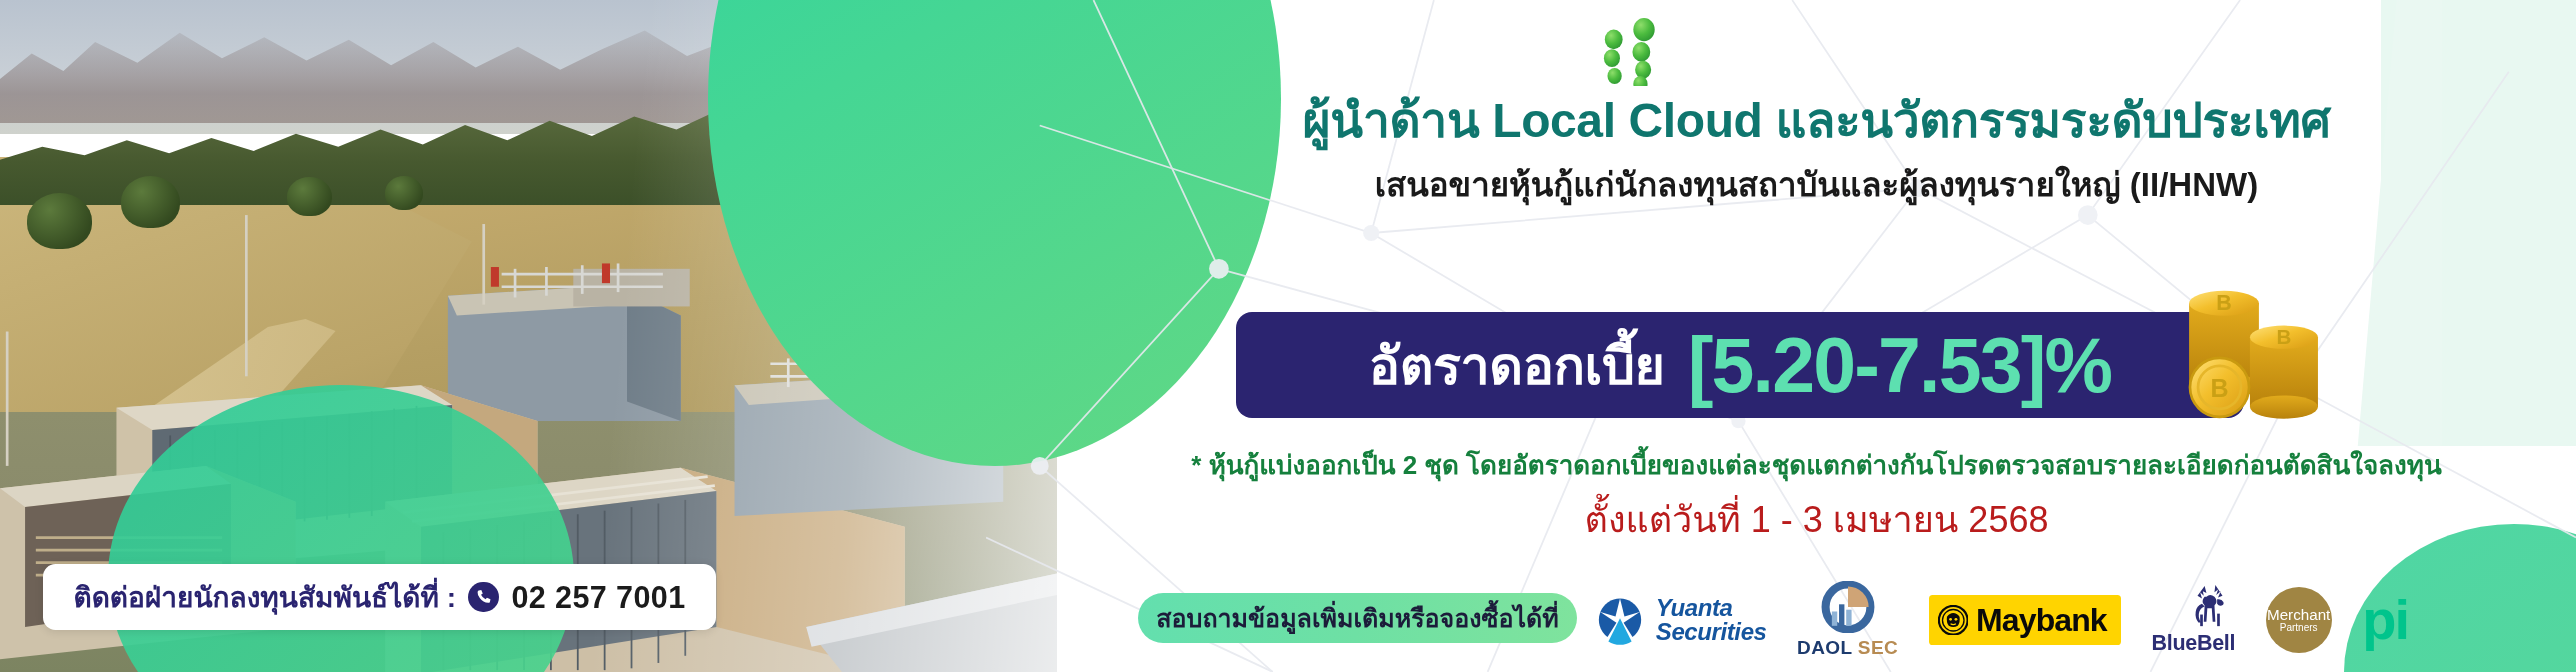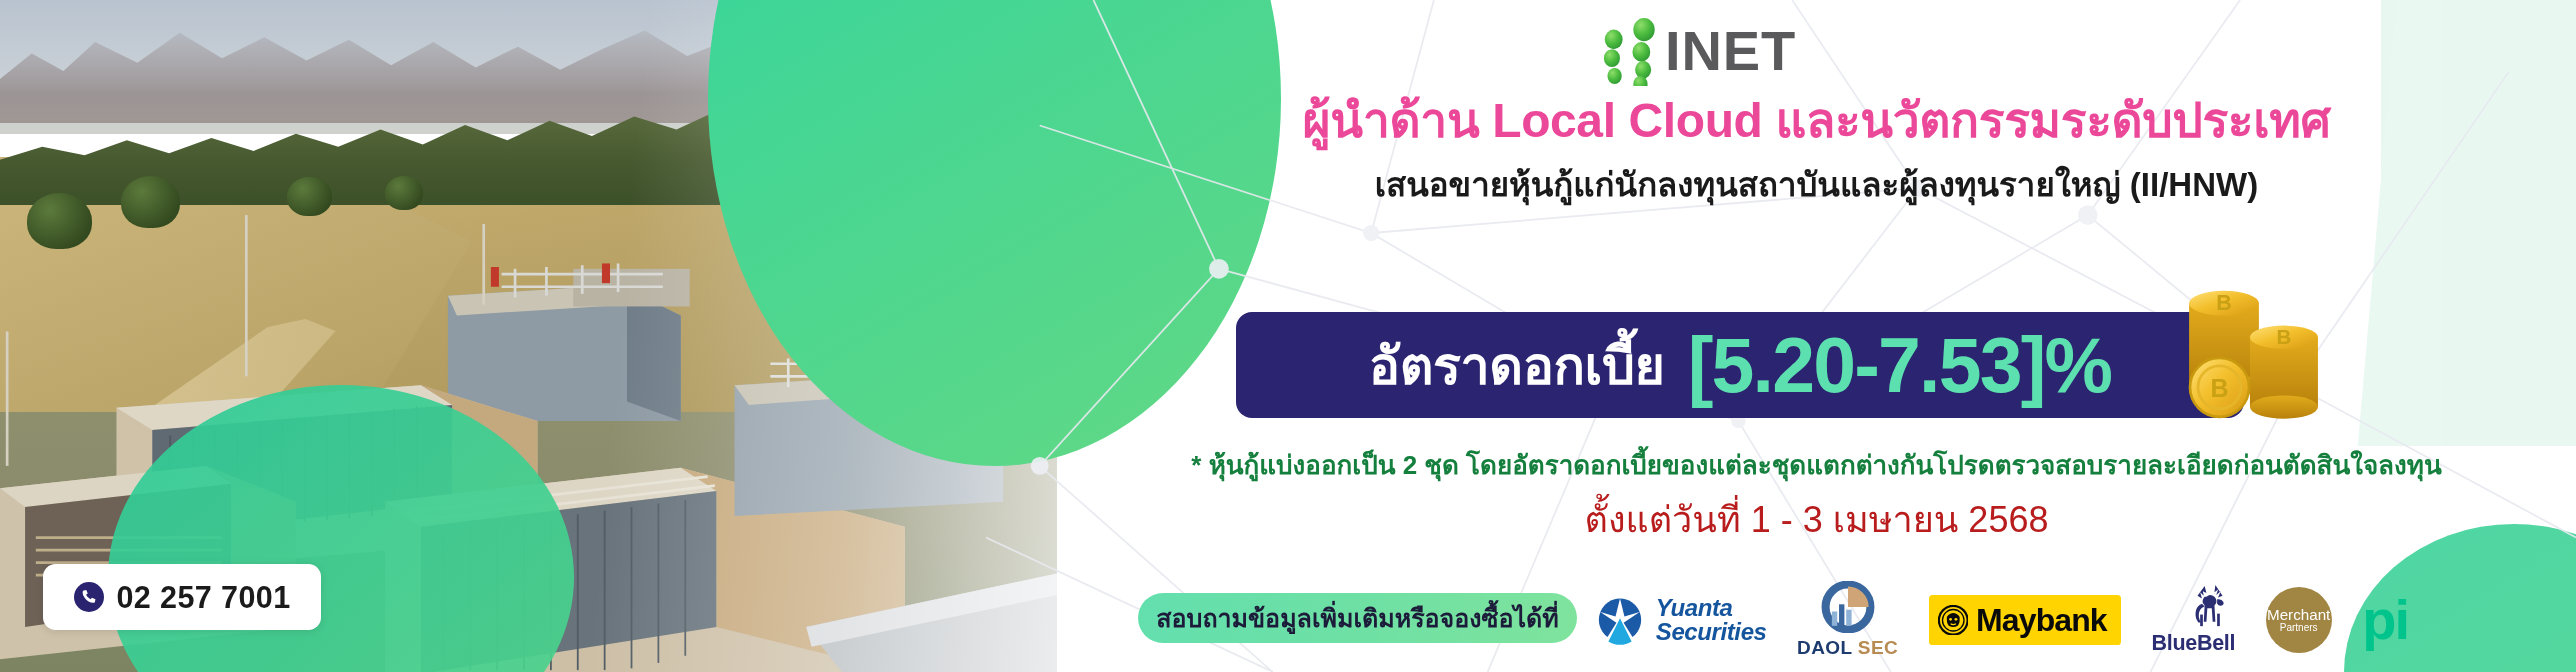--- a/index.html
+++ b/index.html
@@ -108,21 +108,21 @@
   .logo-text{
     position:absolute;left:70px;top:5.4px;
     font-size:56px;font-weight:bold;letter-spacing:0.9px;
     color:#5a5a5c;line-height:59px;
     font-family:"Liberation Sans",sans-serif;
   }
 
   .headline{
     position:absolute;left:0;top:88px;width:100%;
     text-align:center;
-    color:#ec4899;
+    color:#0f766e;
     font-size:48px;font-weight:bold;
     letter-spacing:-0.4px;
     line-height:65px;
     white-space:nowrap;
   }
   .subline{
     position:absolute;left:0;top:161px;width:100%;
     text-align:center;
     color:#1a1a1a;
     font-size:33px;font-weight:bold;
@@ -374,21 +374,20 @@
           </radialGradient>
         </defs>
         <ellipse cx="21" cy="26" rx="10" ry="11" fill="url(#gdot)"></ellipse>
         <ellipse cx="19" cy="47" rx="9" ry="10" fill="url(#gdot)"></ellipse>
         <ellipse cx="22" cy="67" rx="8" ry="9" fill="url(#gdot)"></ellipse>
         <ellipse cx="55" cy="15" rx="12" ry="13" fill="url(#gdot)"></ellipse>
         <ellipse cx="52" cy="40" rx="10" ry="11" fill="url(#gdot)"></ellipse>
         <ellipse cx="54" cy="60" rx="9" ry="10" fill="url(#gdot)"></ellipse>
         <ellipse cx="51" cy="76" rx="8" ry="9" fill="url(#gdot)"></ellipse>
       </svg>
-      <div class="logo-text">INET</div>
     </div>
 
     <div class="headline">ผู้นำด้าน Local Cloud และนวัตกรรมระดับประเทศ</div>
     <div class="subline">เสนอขายหุ้นกู้แก่นักลงทุนสถาบันและผู้ลงทุนรายใหญ่ (II/HNW)</div>
 
     <div class="rate-box">
       <span class="rate-label">อัตราดอกเบี้ย</span>
       <span class="rate-value">[5.20-7.53]%</span>
     </div>
 
@@ -505,20 +504,21 @@
       </div>
 
       <div class="p-item">
         <span class="pi-text">pi</span>
       </div>
 
     </div>
   </div>
 
   <div class="contact-card">
+    <span class="contact-label">ติดต่อฝ่ายนักลงทุนสัมพันธ์ได้ที่ :</span>
     <span class="phone-icon">
       <svg width="18" height="18" viewBox="0 0 20 20">
         <path d="M4.2 2.8 L7 2.2 L8.6 6.1 L6.7 7.6 q1.6 3.4 5 5 L13.3 10.8 L17.2 12.4 L16.6 15.2 q-0.3 1.4 -1.9 1.3 Q9 16 5.3 11 Q2.6 7.3 2.9 4.6 Q3 3 4.2 2.8 Z" fill="#ffffff"></path>
       </svg>
     </span>
     <span class="contact-number">02 257 7001</span>
   </div>
 
 </div>
 

